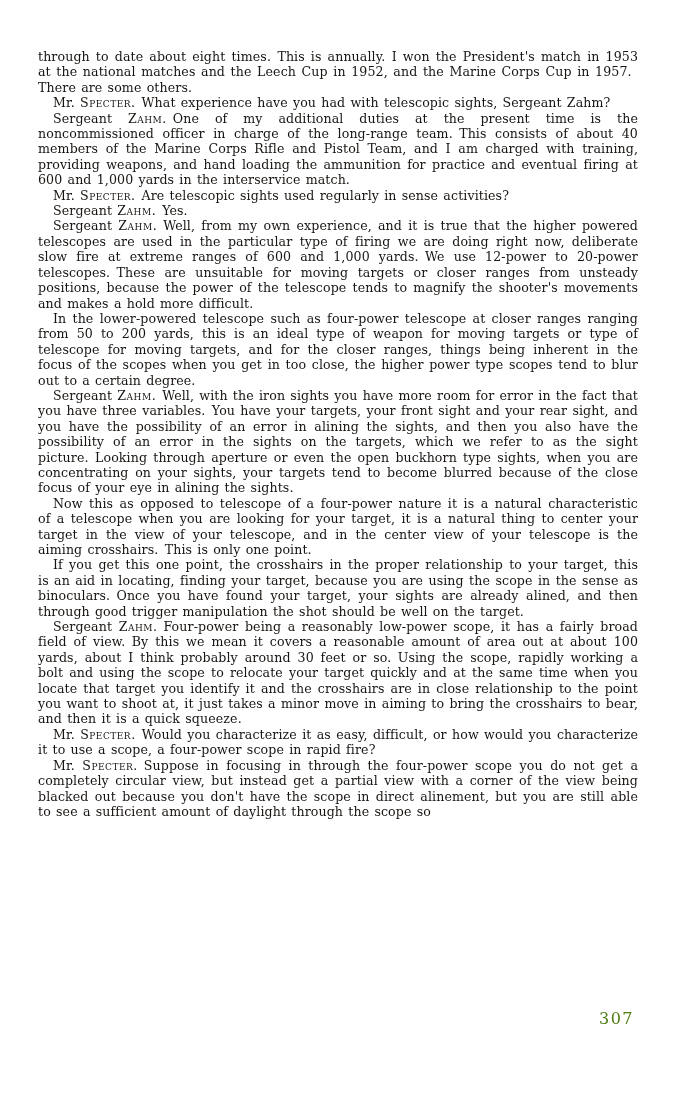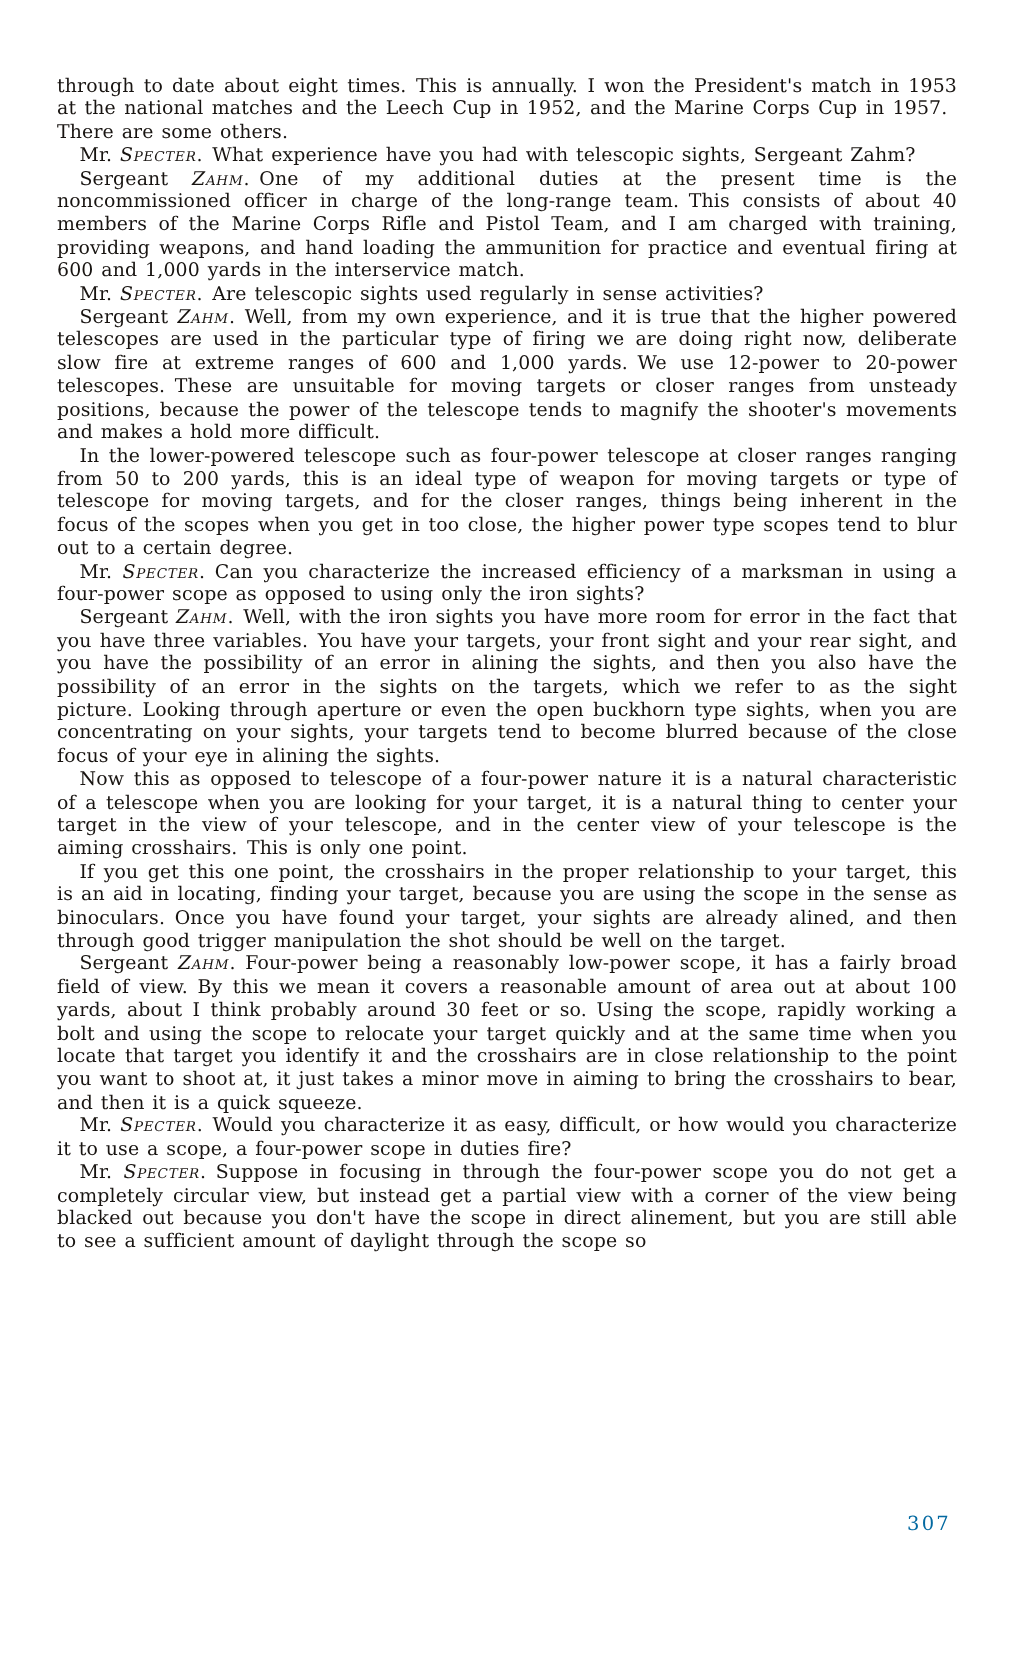--- a/index.html
+++ b/index.html
@@ -29,61 +29,60 @@
     text-align: justify;
     word-spacing: 1.1px;
     letter-spacing: 0.1px;
   }
   .para.indent {
     text-indent: 15px;
   }
   .sc {
     font-variant: small-caps;
     letter-spacing: 0.5px;
-    font-style: italic;
   }
   .pagenum {
     position: absolute;
     top: 1009px;
     right: 50px;
-    font-size: 13px;
+    font-size: 16px;
     letter-spacing: 1.5px;
-    color: #0369a1;
+    color: #4d7c0f;
   }
 </style>
 </head>
 <body>
 
 <div class="page">
 
   <p class="para"><span class="sc"></span><span class="sc"></span><span>through to date about eight times. This is annually. I won the President's match in 1953 at the national matches and the Leech Cup in 1952, and the Marine Corps Cup in 1957. There are some others.</span></p>
 
   <p class="para indent"><span>Mr. </span><span class="sc">Specter</span><span>. What experience have you had with telescopic sights, Sergeant Zahm?</span></p>
 
   <p class="para indent"><span>Sergeant </span><span class="sc">Zahm</span><span>. One of my additional duties at the present time is the noncommissioned officer in charge of the long-range team. This consists of about 40 members of the Marine Corps Rifle and Pistol Team, and I am charged with training, providing weapons, and hand loading the ammunition for practice and eventual firing at 600 and 1,000 yards in the interservice match.</span></p>
 
   <p class="para indent"><span>Mr. </span><span class="sc">Specter</span><span>. Are telescopic sights used regularly in sense activities?</span></p>
 
+  <p class="para indent"><span>Sergeant </span><span class="sc">Zahm</span><span>. Yes.</span></p>
 
 
   <p class="para indent"><span>Sergeant </span><span class="sc">Zahm</span><span>. Well, from my own experience, and it is true that the higher powered telescopes are used in the particular type of firing we are doing right now, deliberate slow fire at extreme ranges of 600 and 1,000 yards. We use 12-power to 20-power telescopes. These are unsuitable for moving targets or closer ranges from unsteady positions, because the power of the telescope tends to magnify the shooter's movements and makes a hold more difficult.</span></p>
 
   <p class="para indent"><span></span><span class="sc"></span><span>In the lower-powered telescope such as four-power telescope at closer ranges ranging from 50 to 200 yards, this is an ideal type of weapon for moving targets or type of telescope for moving targets, and for the closer ranges, things being inherent in the focus of the scopes when you get in too close, the higher power type scopes tend to blur out to a certain degree.</span></p>
 
-  <p class="para indent"><span>Mr. </span><span class="sc">Specter</span><span>. Can you characterize the increased efficiency of a marksman in using a four-power scope as opposed to using only the iron sights?</span></p>
 
   <p class="para indent"><span>Sergeant </span><span class="sc">Zahm</span><span>. Well, with the iron sights you have more room for error in the fact that you have three variables. You have your targets, your front sight and your rear sight, and you have the possibility of an error in alining the sights, and then you also have the possibility of an error in the sights on the targets, which we refer to as the sight picture. Looking through aperture or even the open buckhorn type sights, when you are concentrating on your sights, your targets tend to become blurred because of the close focus of your eye in alining the sights.</span></p>
 
   <p class="para indent"><span></span><span class="sc"></span><span>Now this as opposed to telescope of a four-power nature it is a natural characteristic of a telescope when you are looking for your target, it is a natural thing to center your target in the view of your telescope, and in the center view of your telescope is the aiming crosshairs. This is only one point.</span></p>
 
   <p class="para indent"><span></span><span class="sc"></span><span>If you get this one point, the crosshairs in the proper relationship to your target, this is an aid in locating, finding your target, because you are using the scope in the sense as binoculars. Once you have found your target, your sights are already alined, and then through good trigger manipulation the shot should be well on the target.</span></p>
 
 
   <p class="para indent"><span>Sergeant </span><span class="sc">Zahm</span><span>. Four-power being a reasonably low-power scope, it has a fairly broad field of view. By this we mean it covers a reasonable amount of area out at about 100 yards, about I think probably around 30 feet or so. Using the scope, rapidly working a bolt and using the scope to relocate your target quickly and at the same time when you locate that target you identify it and the crosshairs are in close relationship to the point you want to shoot at, it just takes a minor move in aiming to bring the crosshairs to bear, and then it is a quick squeeze.</span></p>
 
-  <p class="para indent"><span>Mr. </span><span class="sc">Specter</span><span>. Would you characterize it as easy, difficult, or how would you characterize it to use a scope, a four-power scope in duties fire?</span></p>
+  <p class="para indent"><span>Mr. </span><span class="sc">Specter</span><span>. Would you characterize it as easy, difficult, or how would you characterize it to use a scope, a four-power scope in rapid fire?</span></p>
 
 
   <p class="para indent"><span>Mr. </span><span class="sc">Specter</span><span>. Suppose in focusing in through the four-power scope you do not get a completely circular view, but instead get a partial view with a corner of the view being blacked out because you don't have the scope in direct alinement, but you are still able to see a sufficient amount of daylight through the scope so</span></p>
 
   <div class="pagenum">307</div>
 
 </div>
 
 </body></html>

